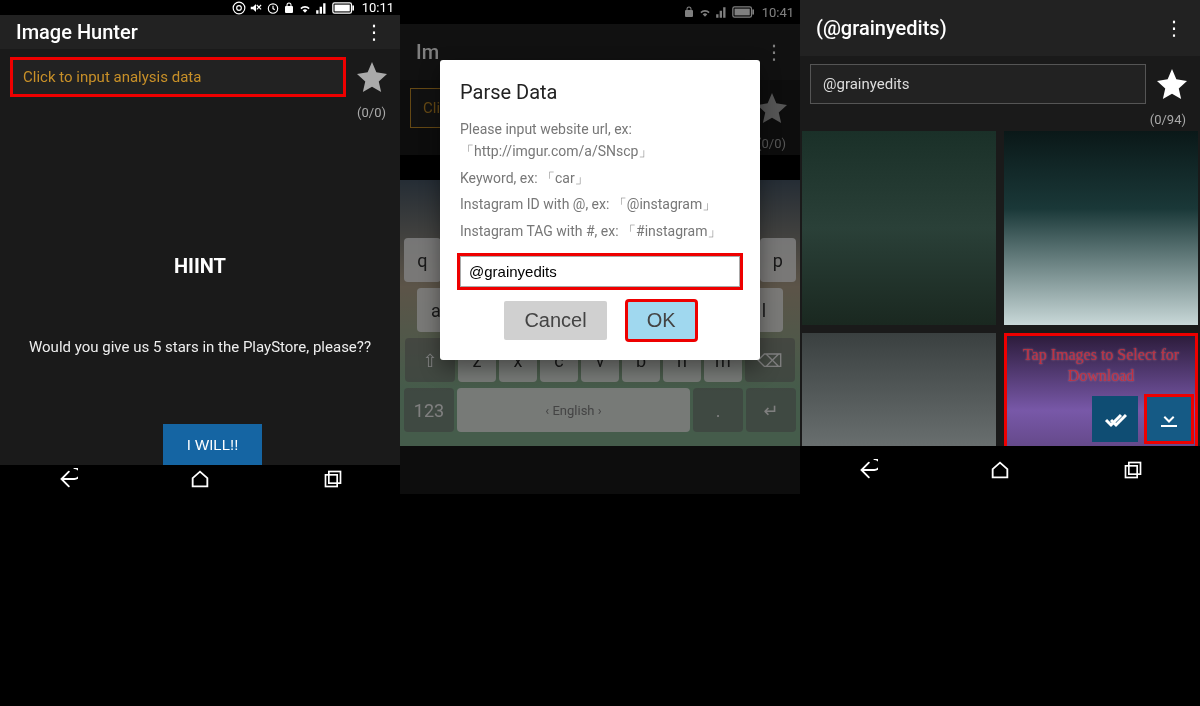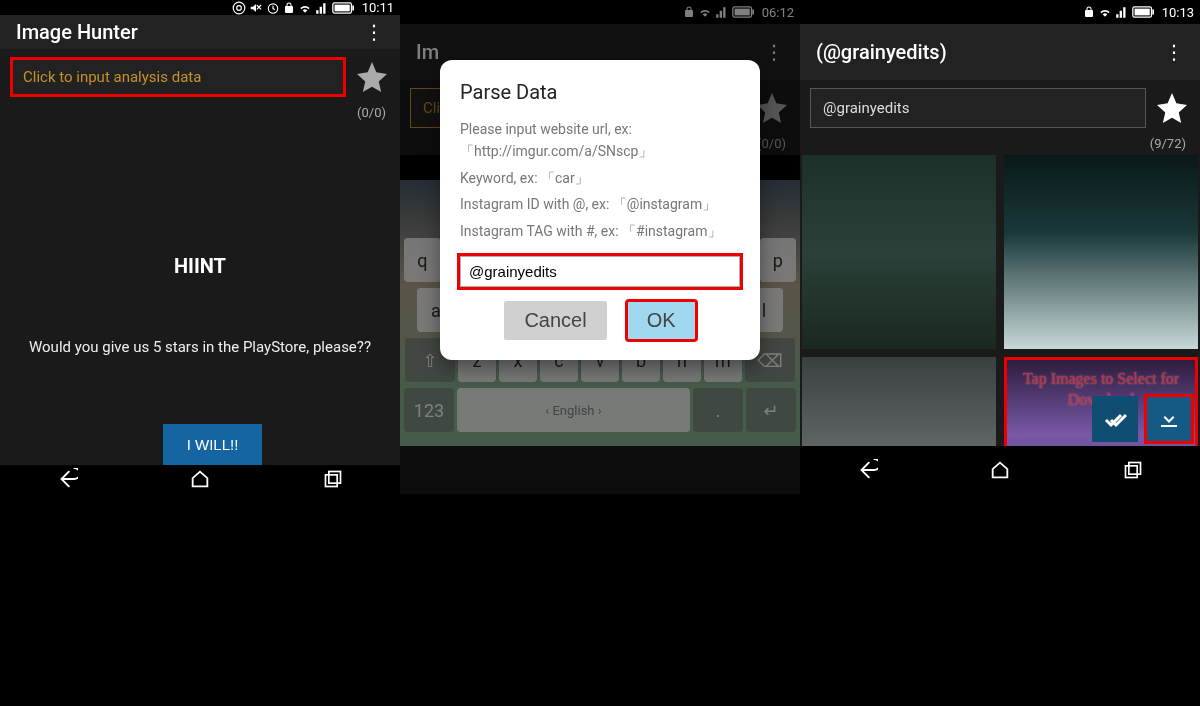--- a/index.html
+++ b/index.html
@@ -17,21 +17,21 @@
 .highlight-red { outline: 3px solid #e00; outline-offset: -3px; }
 .star-icon { width: 36px; height: 36px; color: #aaa; flex-shrink: 0; }
 .counter { color: #aaa; font-size: 13px; text-align: right; padding: 0 14px 4px 0; }
 .hint-section { flex: 1; display: flex; flex-direction: column; align-items: center; justify-content: flex-start; padding-top: 130px; color: #fff; gap: 48px; }
 .hint-title { font-size: 20px; font-weight: bold; margin-bottom: 12px; }
 .hint-text { font-size: 15px; text-align: center; padding: 0 20px; margin-bottom: 20px; color: #eee; }
 .hint-btn { background: #1565a3; color: #fff; border: none; padding: 12px 24px; font-size: 15px; font-weight: 500; margin-left: 25px; }
 .nav-bar { height: 48px; background: #000; display: flex; justify-content: space-around; align-items: center; }
 .nav-btn { color: #fff; width: 28px; height: 28px; display: flex; align-items: center; justify-content: center; }
 .dialog-overlay { position: absolute; inset: 0; background: rgba(0,0,0,0.5); display: flex; align-items: flex-start; justify-content: center; padding-top: 60px; }
-.dialog { background: #fff; width: 320px; border-radius: 12px; padding: 20px; box-shadow: 0 8px 20px rgba(0,0,0,0.4); }
+.dialog { background: #fff; width: 320px; border-radius: 3px; padding: 20px; box-shadow: 0 8px 20px rgba(0,0,0,0.4); }
 .dialog-title { font-size: 20px; color: #222; margin-bottom: 14px; }
 .dialog-text { font-size: 14px; color: #777; line-height: 1.6; margin-bottom: 4px; }
 .dialog-input { width: 100%; border: 1px solid #aaa; padding: 6px 8px; font-size: 15px; margin-top: 10px; margin-bottom: 14px; }
 .dialog-input.red-box { outline: 3px solid #e00; }
 .dialog-actions { display: flex; justify-content: center; gap: 20px; }
 .dialog-btn { background: #d0d0d0; border: none; border-radius: 2px; padding: 8px 20px; font-size: 20px; color: #444; }
 .dialog-btn.ok { background: #a0d8ef; outline: 3px solid #e00; outline-offset: -1px; }
 .keyboard { position: absolute; bottom: 48px; left: 0; right: 0; background: linear-gradient(180deg, #4a5a6a 0%, #b8a890 40%, #8ab896 80%); padding: 12px 4px 8px; }
 .kb-preview { height: 40px; margin-bottom: 6px; }
 .kb-row { display: flex; justify-content: center; gap: 3px; margin-bottom: 6px; }
@@ -135,21 +135,21 @@
         </svg>
       <svg width="14" height="14" viewBox="0 0 24 24" fill="#fff">
           <path d="M2 22h4v-6H2v6zm6 0h4V10H8v12zm6 0h4V4h-4v18z"></path>
         </svg>
       <svg width="22" height="12" viewBox="0 0 26 14">
           <rect x="1" y="1" width="22" height="12" fill="none" stroke="#fff" stroke-width="1.5" rx="2"></rect>
           <rect x="3" y="3" width="18" height="8" fill="#fff"></rect>
           <rect x="24" y="4" width="2" height="6" fill="#fff"></rect>
         </svg>
     </div>
-    <span class="status-time">06:12</span>
+    <span class="status-time">10:41</span>
   </div>
   <div class="app-bar">
     <span class="app-title">Im</span>
     <span class="more-icon">⋮</span>
   </div>
   <div class="search-row">
     <div class="search-input-wrap">Clic</div>
     <svg class="star-icon" viewBox="0 0 24 24" fill="#aaa">
         <path d="M12 2l2.9 6.9L22 10l-5.5 5 1.6 7L12 18.5 5.9 22l1.6-7L2 10l7.1-1.1L12 2z"></path>
       </svg>
@@ -239,50 +239,31 @@
           <line x1="9" y1="6" x2="11" y2="6"></line>
           <line x1="13" y1="6" x2="15" y2="6"></line>
           <line x1="17" y1="6" x2="19" y2="6"></line>
           <line x1="7" y1="12" x2="17" y2="12"></line>
         </svg>
       </div>
   </div>
 </div>
 
 <div class="phone">
-  <div class="status-bar">
-    <div class="status-icons">
-      <svg width="12" height="14" viewBox="0 0 24 24" fill="#fff">
-          <path d="M18 8h-1V6a5 5 0 00-10 0v2H6a2 2 0 00-2 2v10a2 2 0 002 2h12a2 2 0 002-2V10a2 2 0 00-2-2zM9 6a3 3 0 016 0v2H9V6z"></path>
-        </svg>
-      <svg width="14" height="14" viewBox="0 0 24 24" fill="#fff">
-          <path d="M12 20l4-4a5.66 5.66 0 00-8 0l4 4zm-8-8l2 2a8.49 8.49 0 0112 0l2-2a11.31 11.31 0 00-16 0z"></path>
-        </svg>
-      <svg width="14" height="14" viewBox="0 0 24 24" fill="#fff">
-          <path d="M2 22h4v-6H2v6zm6 0h4V10H8v12zm6 0h4V4h-4v18z"></path>
-        </svg>
-      <svg width="22" height="12" viewBox="0 0 26 14">
-          <rect x="1" y="1" width="22" height="12" fill="none" stroke="#fff" stroke-width="1.5" rx="2"></rect>
-          <rect x="3" y="3" width="18" height="8" fill="#fff"></rect>
-          <rect x="24" y="4" width="2" height="6" fill="#fff"></rect>
-        </svg>
-    </div>
-    <span class="status-time">10:13</span>
-  </div>
   <div class="app-bar">
     <span class="app-title">(@grainyedits)</span>
     <span class="more-icon">⋮</span>
   </div>
   <div class="search-row">
     <div class="search-input-wrap filled">@grainyedits</div>
     <svg class="star-icon" viewBox="0 0 24 24" fill="#fff">
         <path d="M12 2l2.9 6.9L22 10l-5.5 5 1.6 7L12 18.5 5.9 22l1.6-7L2 10l7.1-1.1L12 2z"></path>
       </svg>
   </div>
-  <div class="counter">(9/72)</div>
+  <div class="counter">(0/94)</div>
   <div class="grid">
     <div class="grid-img img-a"></div>
     <div class="grid-img img-b"></div>
     <div class="grid-img img-c"></div>
     <div class="grid-img img-d red-sel">
       <div class="grid-overlay-text">Tap Images to Select for Download</div>
     </div>
     <div class="grid-img img-e"></div>
     <div class="grid-img img-f"></div>
   </div>

